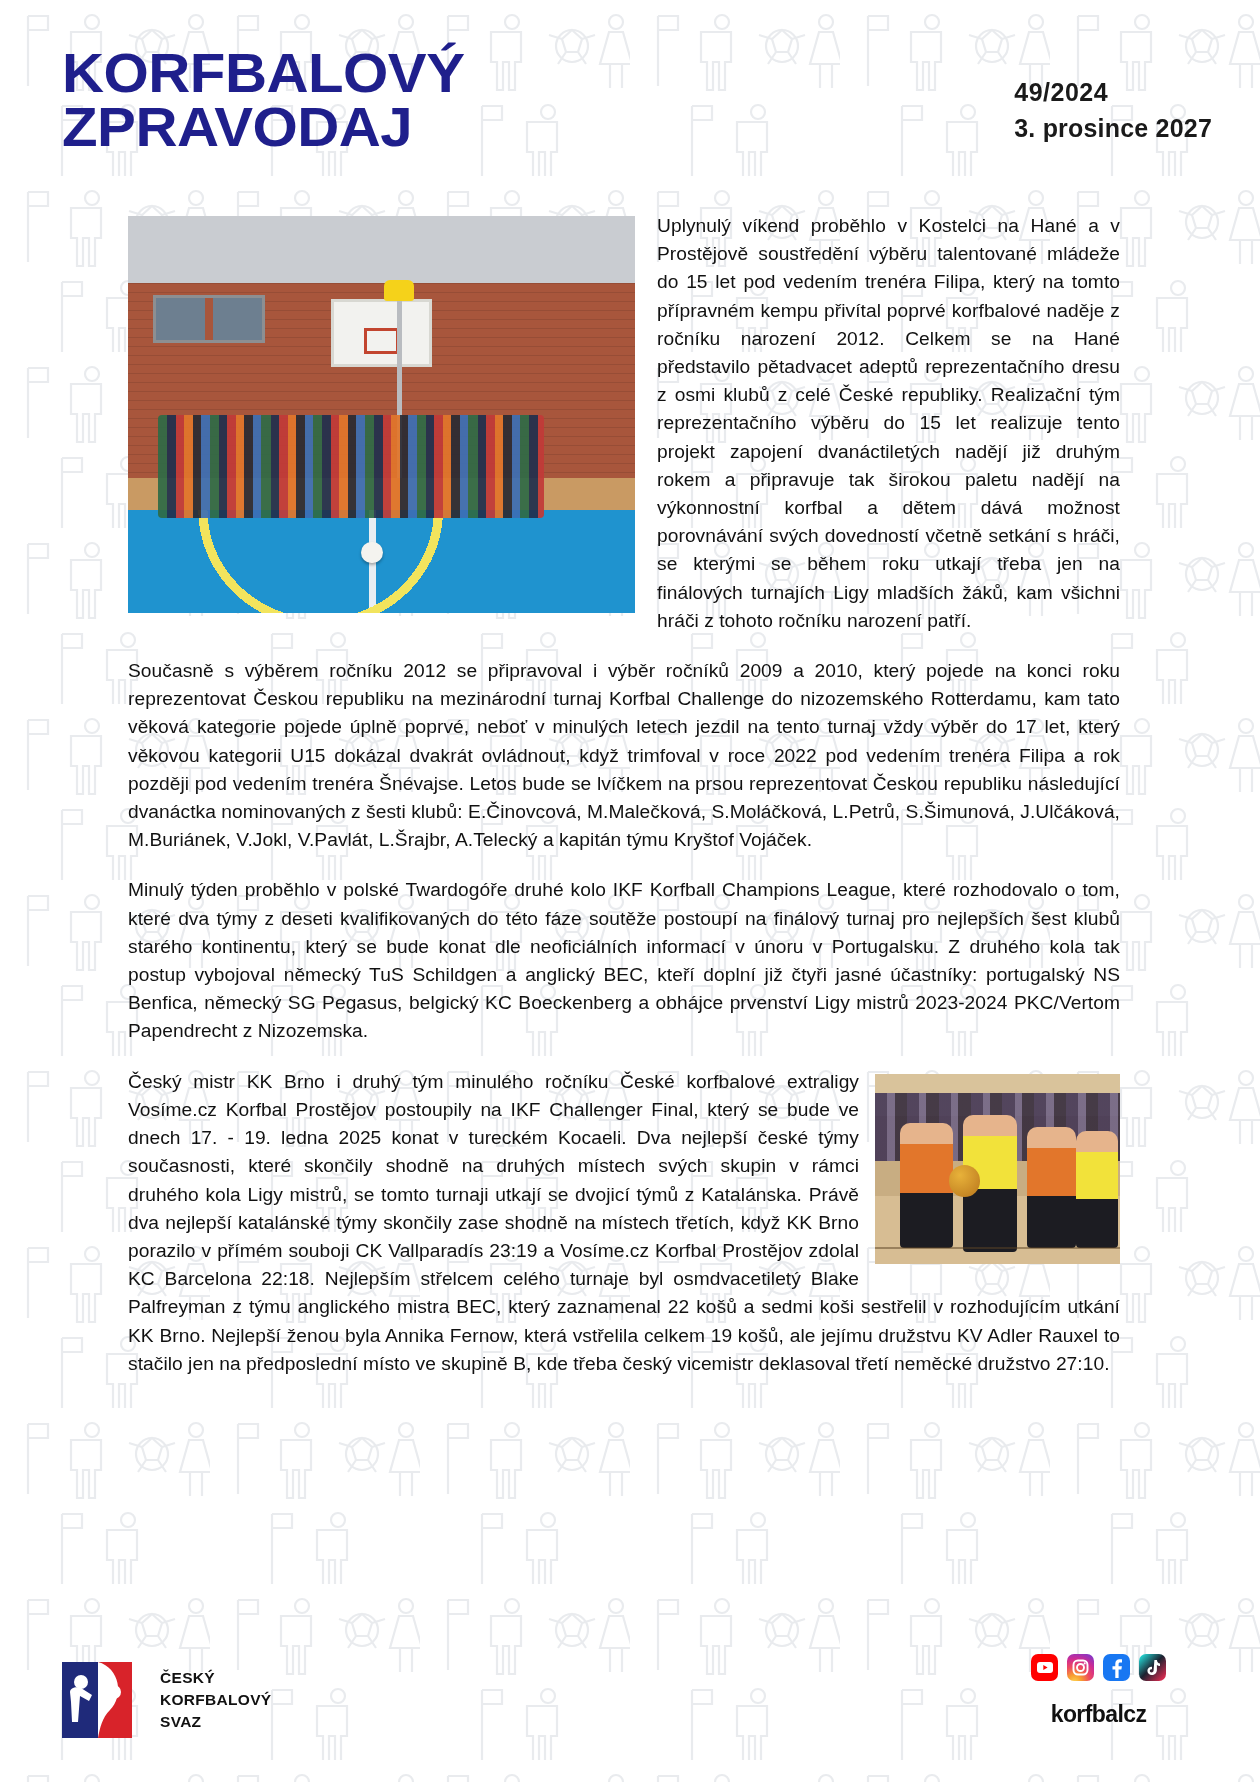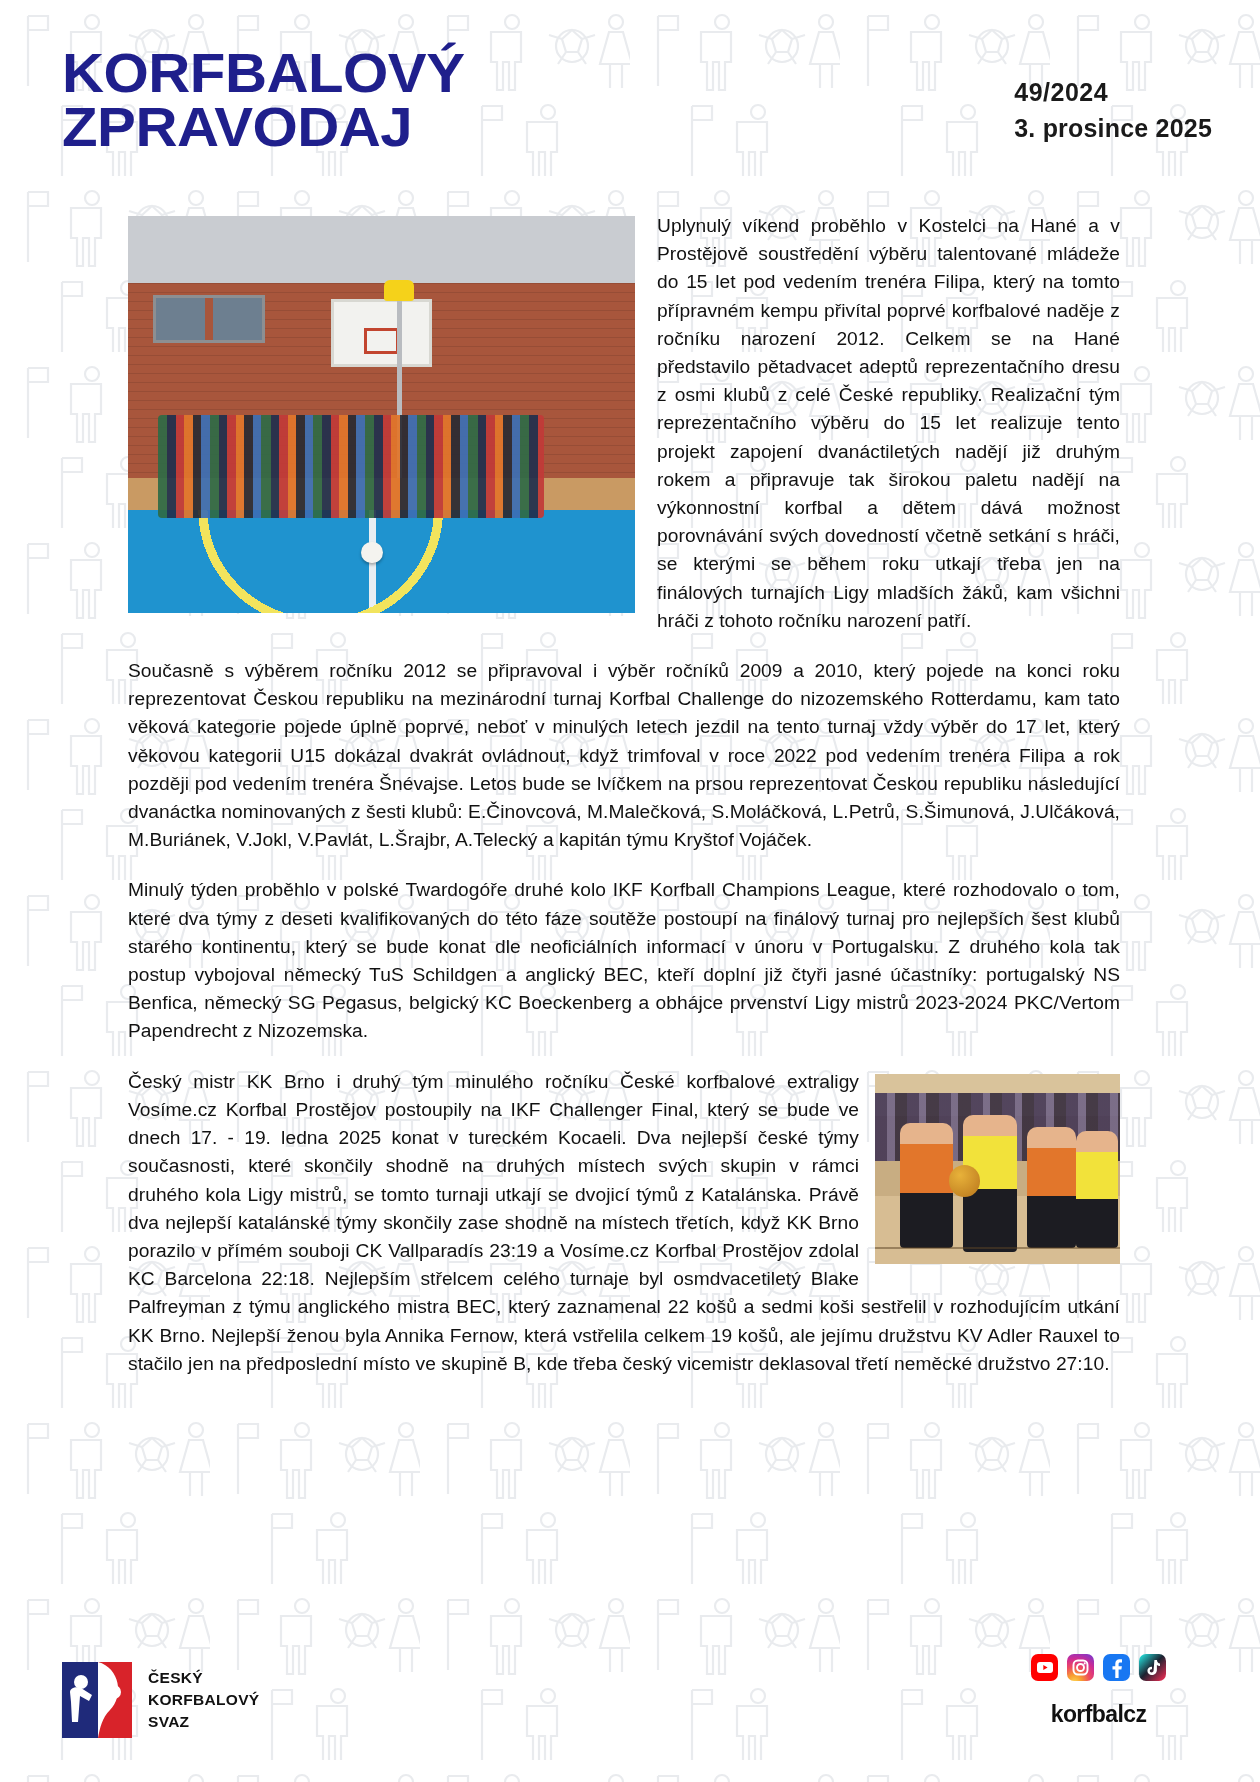--- a/index.html
+++ b/index.html
@@ -195,21 +195,21 @@
     position:absolute;left:0;right:0;bottom:8%;height:2px;background:#5b4326;opacity:.5;
   }
 
   
   .footer{
     position:absolute;
     left:0;right:0;bottom:0;height:172px;
   }
   .ckl-logo{
     position:absolute;left:62px;top:52px;
-    display:flex;align-items:center;gap:16px;
+    display:flex;align-items:center;gap:28px;
   }
   .ckl-mark{
     width:70px;height:76px;position:relative;flex:0 0 auto;
   }
   .ckl-text{
     font-size:15.5px;font-weight:bold;line-height:1.42;
     color:#111;letter-spacing:0.3px;
   }
   .korfbalcz-wordmark{
     position:absolute;left:50%;top:62px;transform:translateX(-50%);
@@ -272,21 +272,21 @@
 
 <div id="page">
 
   <div class="header">
     <div class="masthead">
       <span>KORFBALOVÝ</span>
       <span class="l2">ZPRAVODAJ</span>
     </div>
     <div class="issue-block">
       <div class="issue-no">49/2024</div>
-      <div class="issue-date">3. prosince 2025</div>
+      <div class="issue-date">3. prosince 2027</div>
     </div>
   </div>
 
   <div class="content">
 
     <div class="photo photo-top">
       <div class="gym">
         <div class="brick-lines"></div>
         <div class="windows"></div>
         <div class="backboard"></div>

